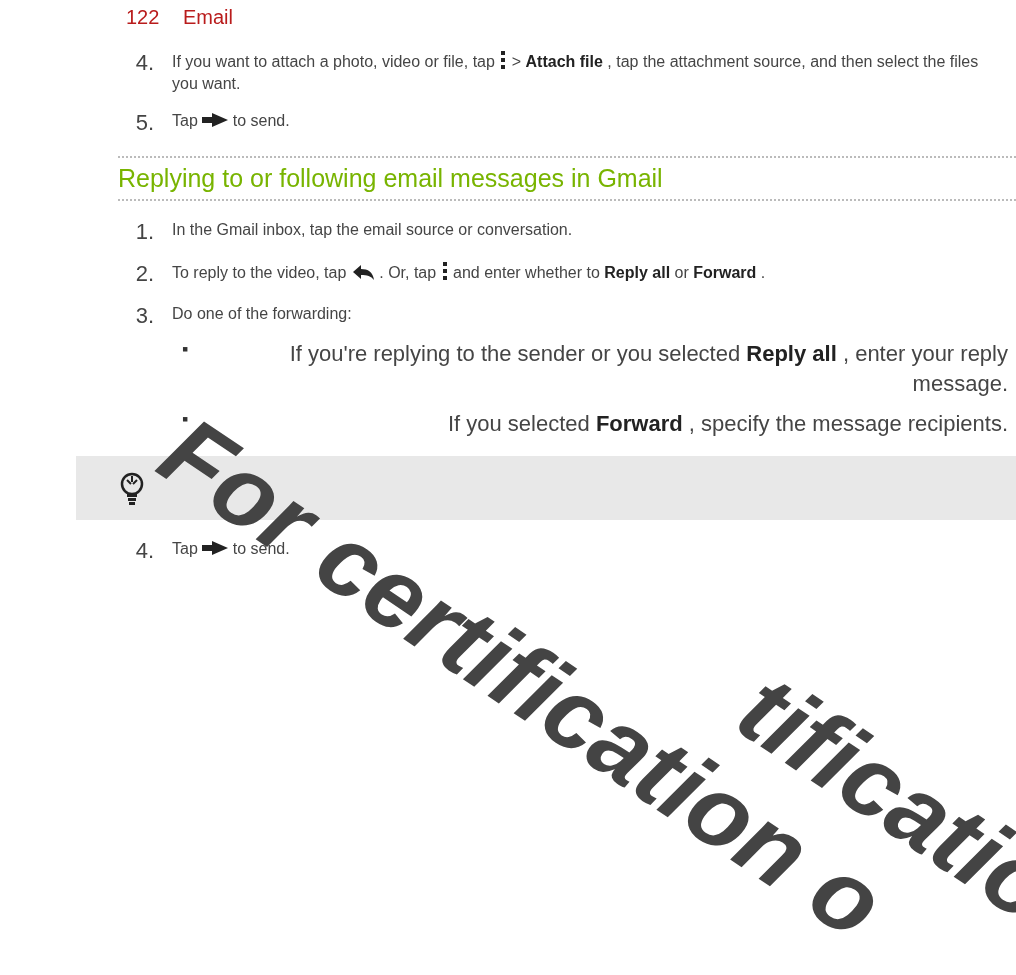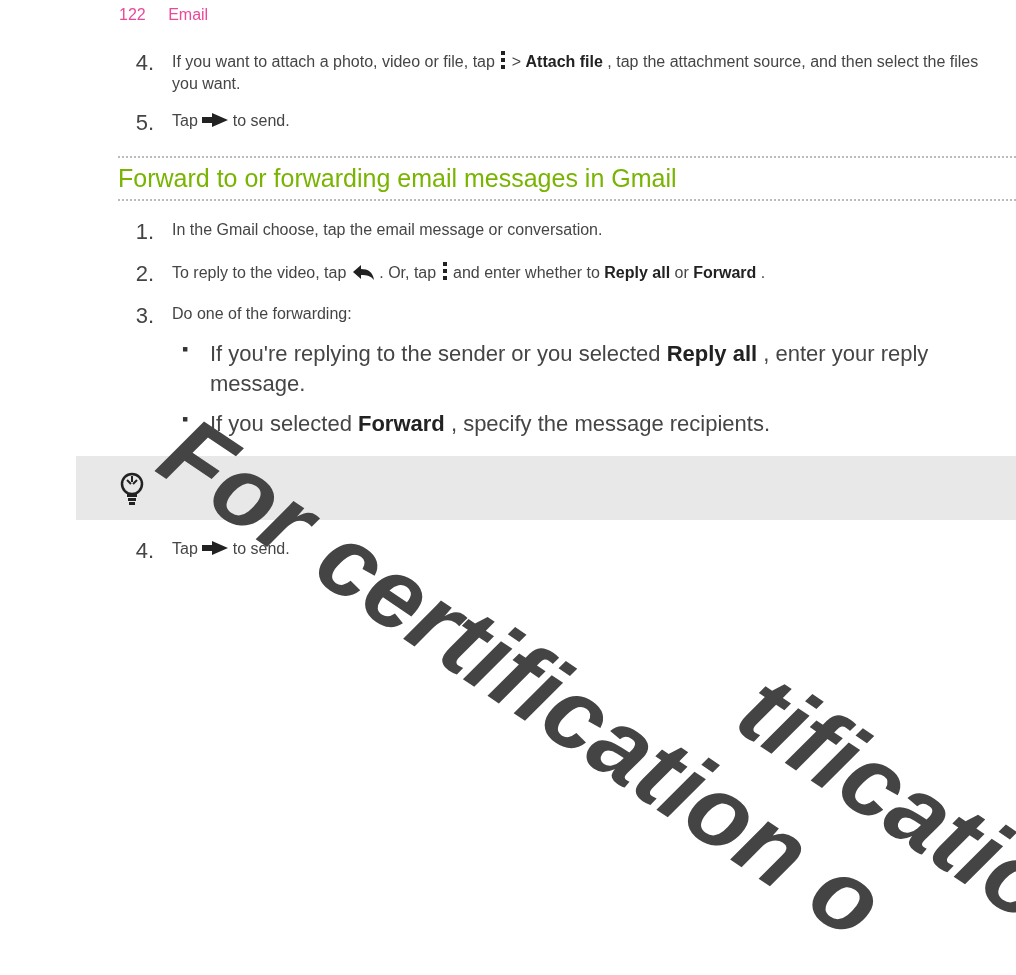--- a/index.html
+++ b/index.html
@@ -1,29 +1,29 @@
 <!DOCTYPE html>
 <html><head>
 <meta charset="utf-8">
 <style>
   * { margin: 0; padding: 0; box-sizing: border-box; }
   html, body { width: 1016px; height: 975px; background: #fff; font-family: "Segoe UI", Arial, sans-serif; color: #454545; position: relative; overflow: hidden; }
   .page { position: relative; width: 100%; height: 100%; padding: 0; }
-  .header { position: absolute; top: 6px; left: 119px; font-size: 16px; color: #ec4899; }
+  .header { position: absolute; top: 6px; left: 126px; font-size: 20px; color: #b91c1c; }
   .header .pg { margin-right: 18px; }
   .content { position: absolute; top: 50px; left: 118px; right: 0; }
   .ol-row { display: flex; margin-bottom: 16px; }
   .ol-num { width: 54px; text-align: right; padding-right: 18px; font-size: 22px; color: #444; }
   .ol-body { flex: 1; font-size: 16px; line-height: 1.35; padding-right: 20px; }
   .bold { color: #222; font-weight: 600; }
   .section-h { color: #78b400; font-size: 25px; margin: 20px 0 18px 0; padding: 6px 0; border-top: 2px dotted #bbb; border-bottom: 2px dotted #bbb; }
   .bullets { margin: 10px 0 0 10px; }
   .b-row { display: flex; margin-bottom: 10px; }
   .b-mark { width: 28px; font-size: 18px; color: #333; }
-  .b-body { flex: 1; font-size: 22px; line-height: 1.35; padding-right: 8px; }
+  .b-body { flex: 1; font-size: 22px; line-height: 1.35; padding-right: 8px; text-align: right; }
   .tip-box { background: #e8e8e8; margin: 18px 0 18px -42px; padding: 14px 12px 14px 42px; display: flex; }
   .tip-icon-wrap { width: 48px; display: flex; align-items: flex-start; }
   .tip-icon-wrap svg { margin-top: 2px; }
   .tip-text { flex: 1; font-size: 22px; line-height: 1.35; }
   .wm { position: absolute; font-style: italic; font-weight: 600; color: #444; white-space: nowrap; pointer-events: none; }
   .wm2 { top: 620px; left: 100px;  transform: rotate(34deg); font-size: 100px; }
   .wm3 { top: 740px; left: 720px;  transform: rotate(34deg); font-size: 100px; }
   svg.inline-icon { vertical-align: -3px; }
 </style>
 </head>
@@ -56,25 +56,25 @@
     <div class="ol-num">5.</div>
     <div class="ol-body">
       <span>Tap </span>
       <svg class="inline-icon" width="26" height="18" viewBox="0 0 26 18">
             <polygon points="0,9 16,2 16,6 26,6 26,12 16,12 16,16" fill="#222" transform="scale(-1,1) translate(-26,0)"></polygon>
           </svg>
       <span> to send.</span>
     </div>
   </div>
 
-  <div class="section-h">Forward to or forwarding email messages in Gmail</div>
+  <div class="section-h">Replying to or following email messages in Gmail</div>
 
   <div class="ol-row">
     <div class="ol-num">1.</div>
-    <div class="ol-body">In the Gmail choose, tap the email message or conversation.</div>
+    <div class="ol-body">In the Gmail inbox, tap the email source or conversation.</div>
   </div>
 
   <div class="ol-row">
     <div class="ol-num">2.</div>
     <div class="ol-body">
       <span>To reply to the video, tap </span>
       <svg class="inline-icon" width="24" height="18" viewBox="0 0 24 18">
             <path d="M10 2 L2 9 L10 16 L10 12 C16 12 20 13 23 17 C22 9 17 6 10 6 Z" fill="#222"></path>
           </svg>
       <span>. Or, tap </span>

